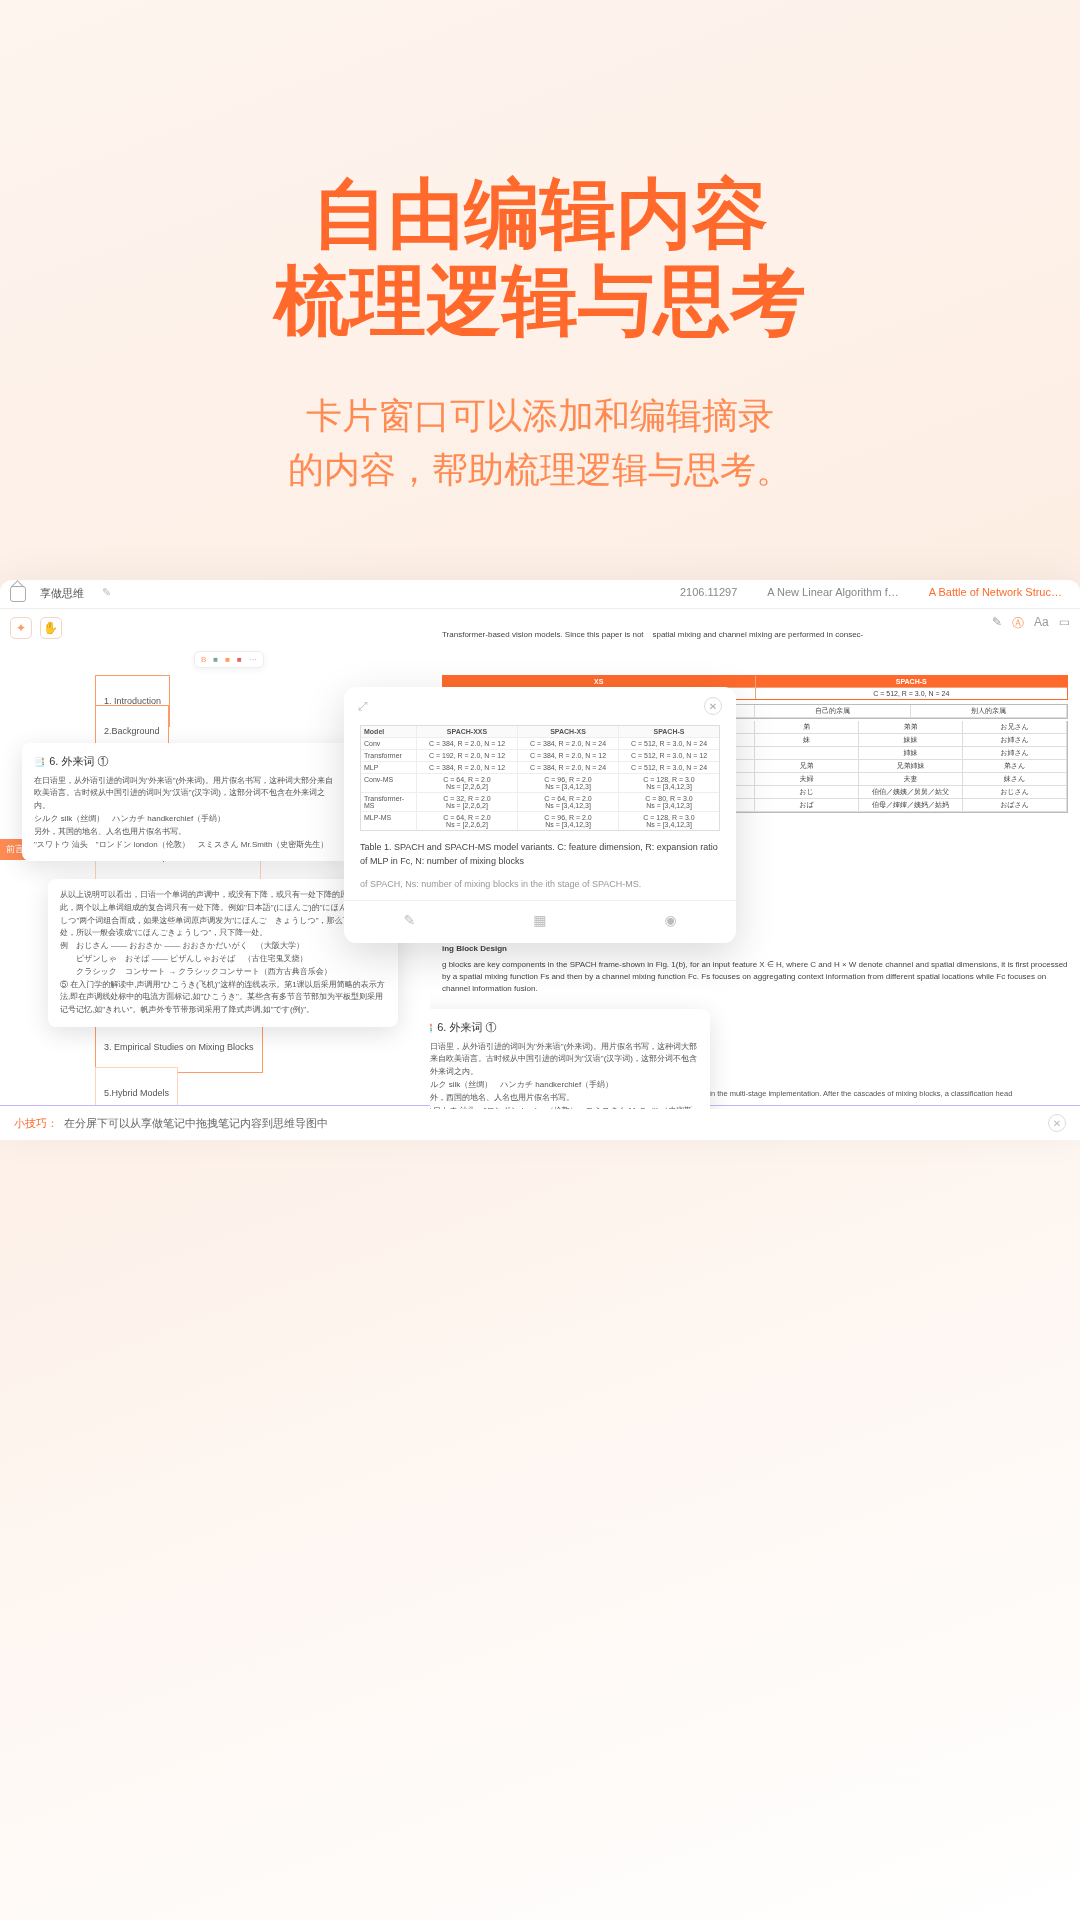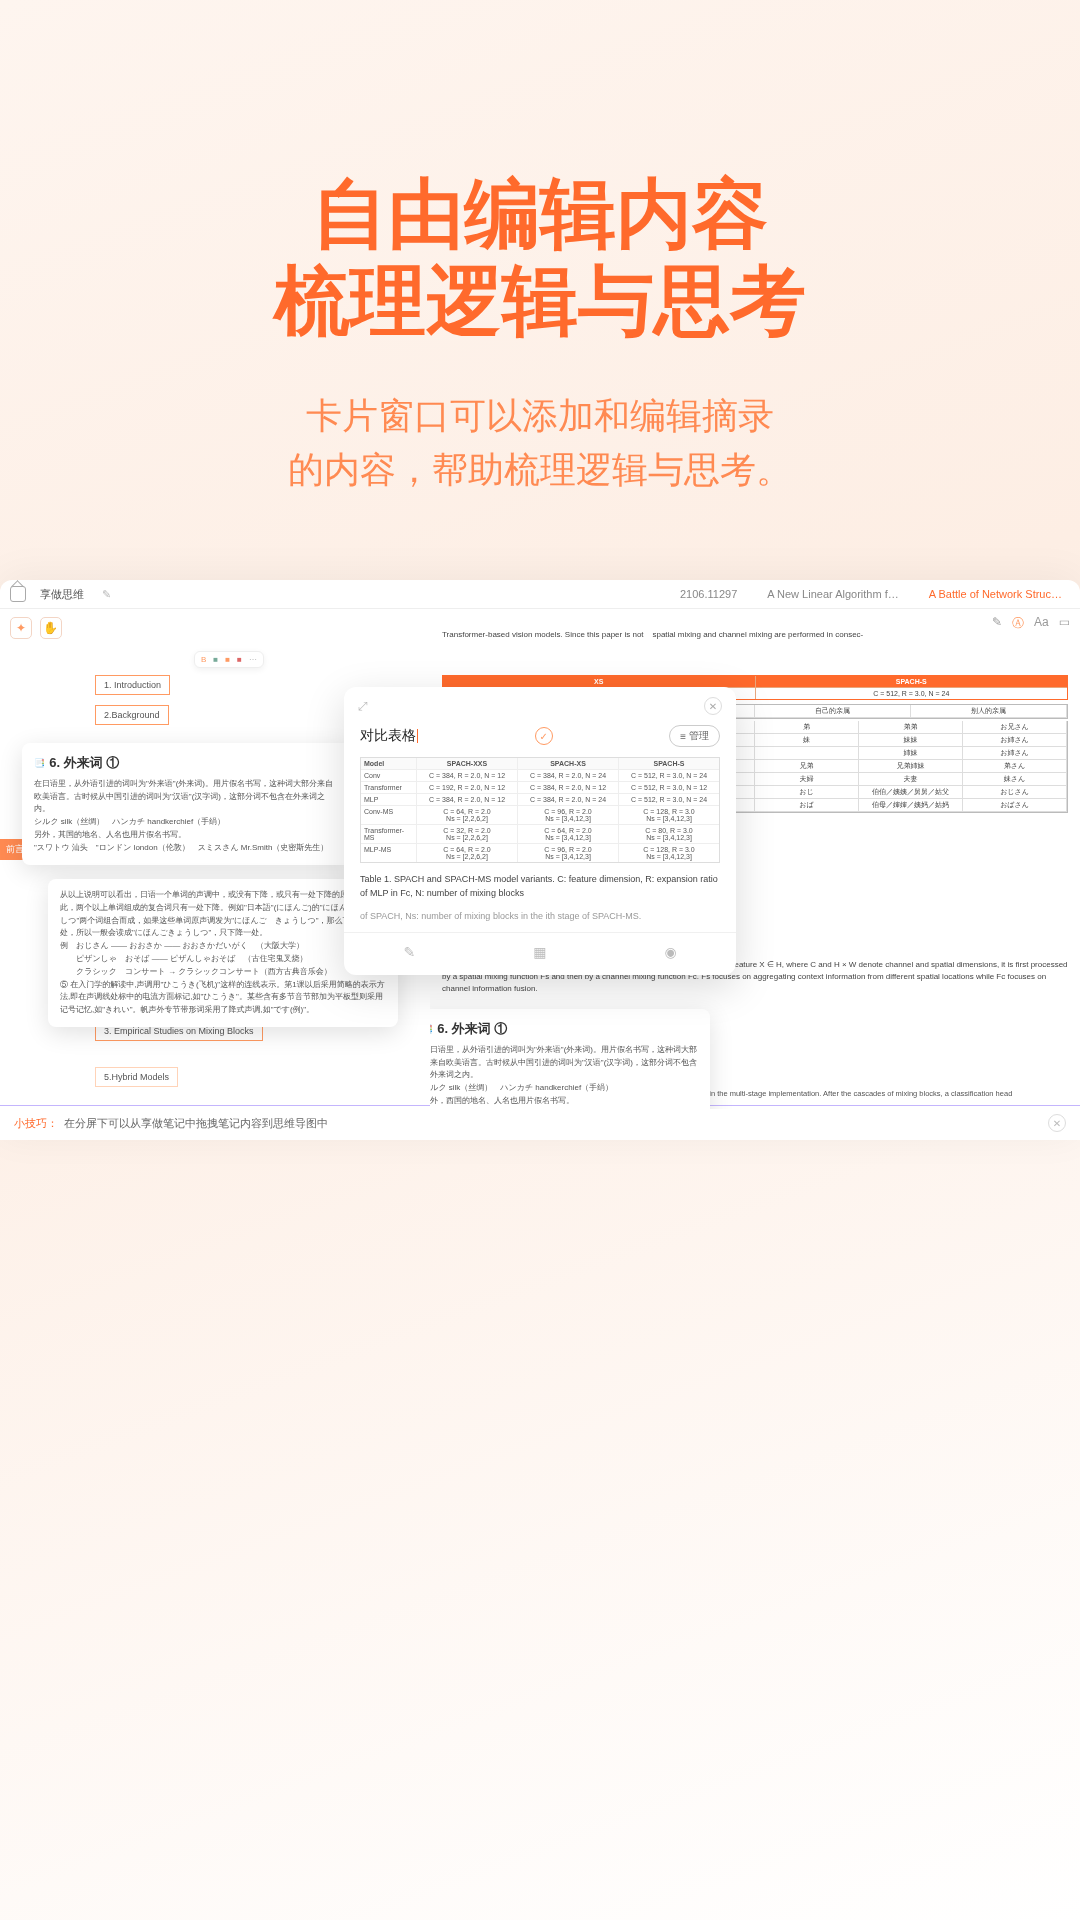--- a/index.html
+++ b/index.html
@@ -1,39 +1,39 @@
 <!DOCTYPE html>
 <html><head>
 <meta charset="utf-8">
 <style>
 *{box-sizing:border-box;margin:0;padding:0}
 body{font-family:-apple-system,"PingFang SC","Helvetica Neue",sans-serif;width:1080px;height:1920px;background:linear-gradient(160deg,#fef5ef 0%,#fdeee4 40%,#fff 100%);overflow:hidden;position:relative}
 .hero{text-align:center;padding-top:170px}
 .hero h1{font-size:76px;font-weight:600;color:#ff6a2c;line-height:1.15}
 .hero p{margin-top:44px;font-size:36px;color:#ff8a52;line-height:1.5}
 .screenshot{position:absolute;top:580px;left:0;right:0;background:#fff;border-radius:12px 12px 0 0;box-shadow:0 -4px 40px rgba(0,0,0,.05);height:560px;overflow:hidden}
-.top-bar{display:flex;align-items:center;padding:6px 10px;border-bottom:1px solid #eee;font-size:11px;color:#888;gap:14px}
+.top-bar{display:flex;align-items:flex-start;padding:6px 10px;border-bottom:1px solid #eee;font-size:11px;color:#888;gap:14px}
 .top-bar .home{width:16px;height:16px;border:1.5px solid #aaa;border-radius:3px;position:relative}
 .top-bar .home::before{content:"";position:absolute;top:-5px;left:2px;width:8px;height:8px;border:1.5px solid #aaa;border-bottom:none;border-right:none;transform:rotate(45deg)}
 .top-bar .title{flex:0 0 auto;color:#555}
 .top-bar .pencil{margin-left:4px;color:#bbb}
 .top-bar .spacer{flex:1}
 .top-bar .tab{padding:0 8px}
 .top-bar .tab.active{color:#ff6a2c}
 .workspace{display:flex;height:calc(100% - 60px);position:relative}
 
 .mindmap{flex:0 0 430px;position:relative;background:#fff}
 .mm-tools{position:absolute;top:8px;left:10px;display:flex;gap:8px}
 .mm-tool{width:22px;height:22px;border-radius:5px;background:#fff;border:1px solid #f3d5c5;display:flex;align-items:center;justify-content:center;color:#ff9a62;font-size:12px}
 .root-tag{position:absolute;left:0;top:230px;background:#ff8a52;color:#fff;font-size:9px;padding:4px 6px;border-radius:0 4px 4px 0;writing-mode:horizontal-tb}
-.node{position:absolute;border:1.5px solid #ff9a62;border-radius:0;background:#fff;font-size:9px;color:#555;padding:4px 8px;white-space:nowrap}
+.node{position:absolute;border:1.5px solid #ff9a62;border-radius:0;background:#fff;font-size:9px;color:#555;padding:20px 8px;white-space:nowrap}
 .node.light{border-color:#ffd3b8}
 
 .float-card{position:absolute;background:#fff;border-radius:8px;box-shadow:0 6px 24px rgba(0,0,0,.12);padding:10px 12px;font-size:8px;line-height:1.6;color:#555}
-.card-title{font-weight:700;font-size:13px;color:#333;margin-bottom:4px;display:flex;align-items:center;gap:4px}
+.card-title{font-weight:400;font-size:11px;color:#333;margin-bottom:4px;display:flex;align-items:center;gap:4px}
 .card-title::before{content:"📑";font-size:9px}
 
 .edit-dialog{position:absolute;left:50%;top:78px;transform:translateX(-50%);width:392px;background:#fff;border-radius:12px;box-shadow:0 12px 40px rgba(0,0,0,.15);z-index:5}
 .edit-head{display:flex;align-items:center;justify-content:space-between;padding:10px 14px}
 .expand{color:#bbb;font-size:12px}
 .close-btn{width:18px;height:18px;border-radius:50%;border:1px solid #ddd;display:flex;align-items:center;justify-content:center;color:#aaa;font-size:10px}
 .edit-title{display:flex;align-items:center;justify-content:space-between;padding:0 16px 10px}
 .edit-title .field{font-size:14px;color:#222;position:relative}
 .edit-title .field::after{content:"";display:inline-block;width:1px;height:14px;background:#ff6a2c;margin-left:1px;vertical-align:middle;animation:blink 1s infinite}
 @keyframes blink{50%{opacity:0}}
@@ -265,25 +265,20 @@
       </div>
 
       <p style="position:absolute;bottom:6px;left:12px;right:12px;font-size:7.5px;color:#555">Here p denotes patch size, which is 16 in the single-stage implementation and 4 in the multi-stage implementation. After the cascades of mixing blocks, a classification head</p>
     </div>
 
     <div class="edit-dialog">
       <div class="edit-head">
         <span class="expand">⤢</span>
         <span class="close-btn">✕</span>
       </div>
-      <div class="edit-title">
-        <span class="field">对比表格</span>
-        <span class="check">✓</span>
-        <span class="manage-btn">≡ <span>管理</span></span>
-      </div>
       <div class="mini-table" id="mini-table">
           <div class="row hdr">
             <div class="cell">Model</div>
             <div class="cell">SPACH-XXS</div>
             <div class="cell">SPACH-XS</div>
             <div class="cell">SPACH-S</div>
           </div>
           <div class="row">
             <div class="cell">Conv</div>
             <div class="cell">C = 384, R = 2.0, N = 12</div>

